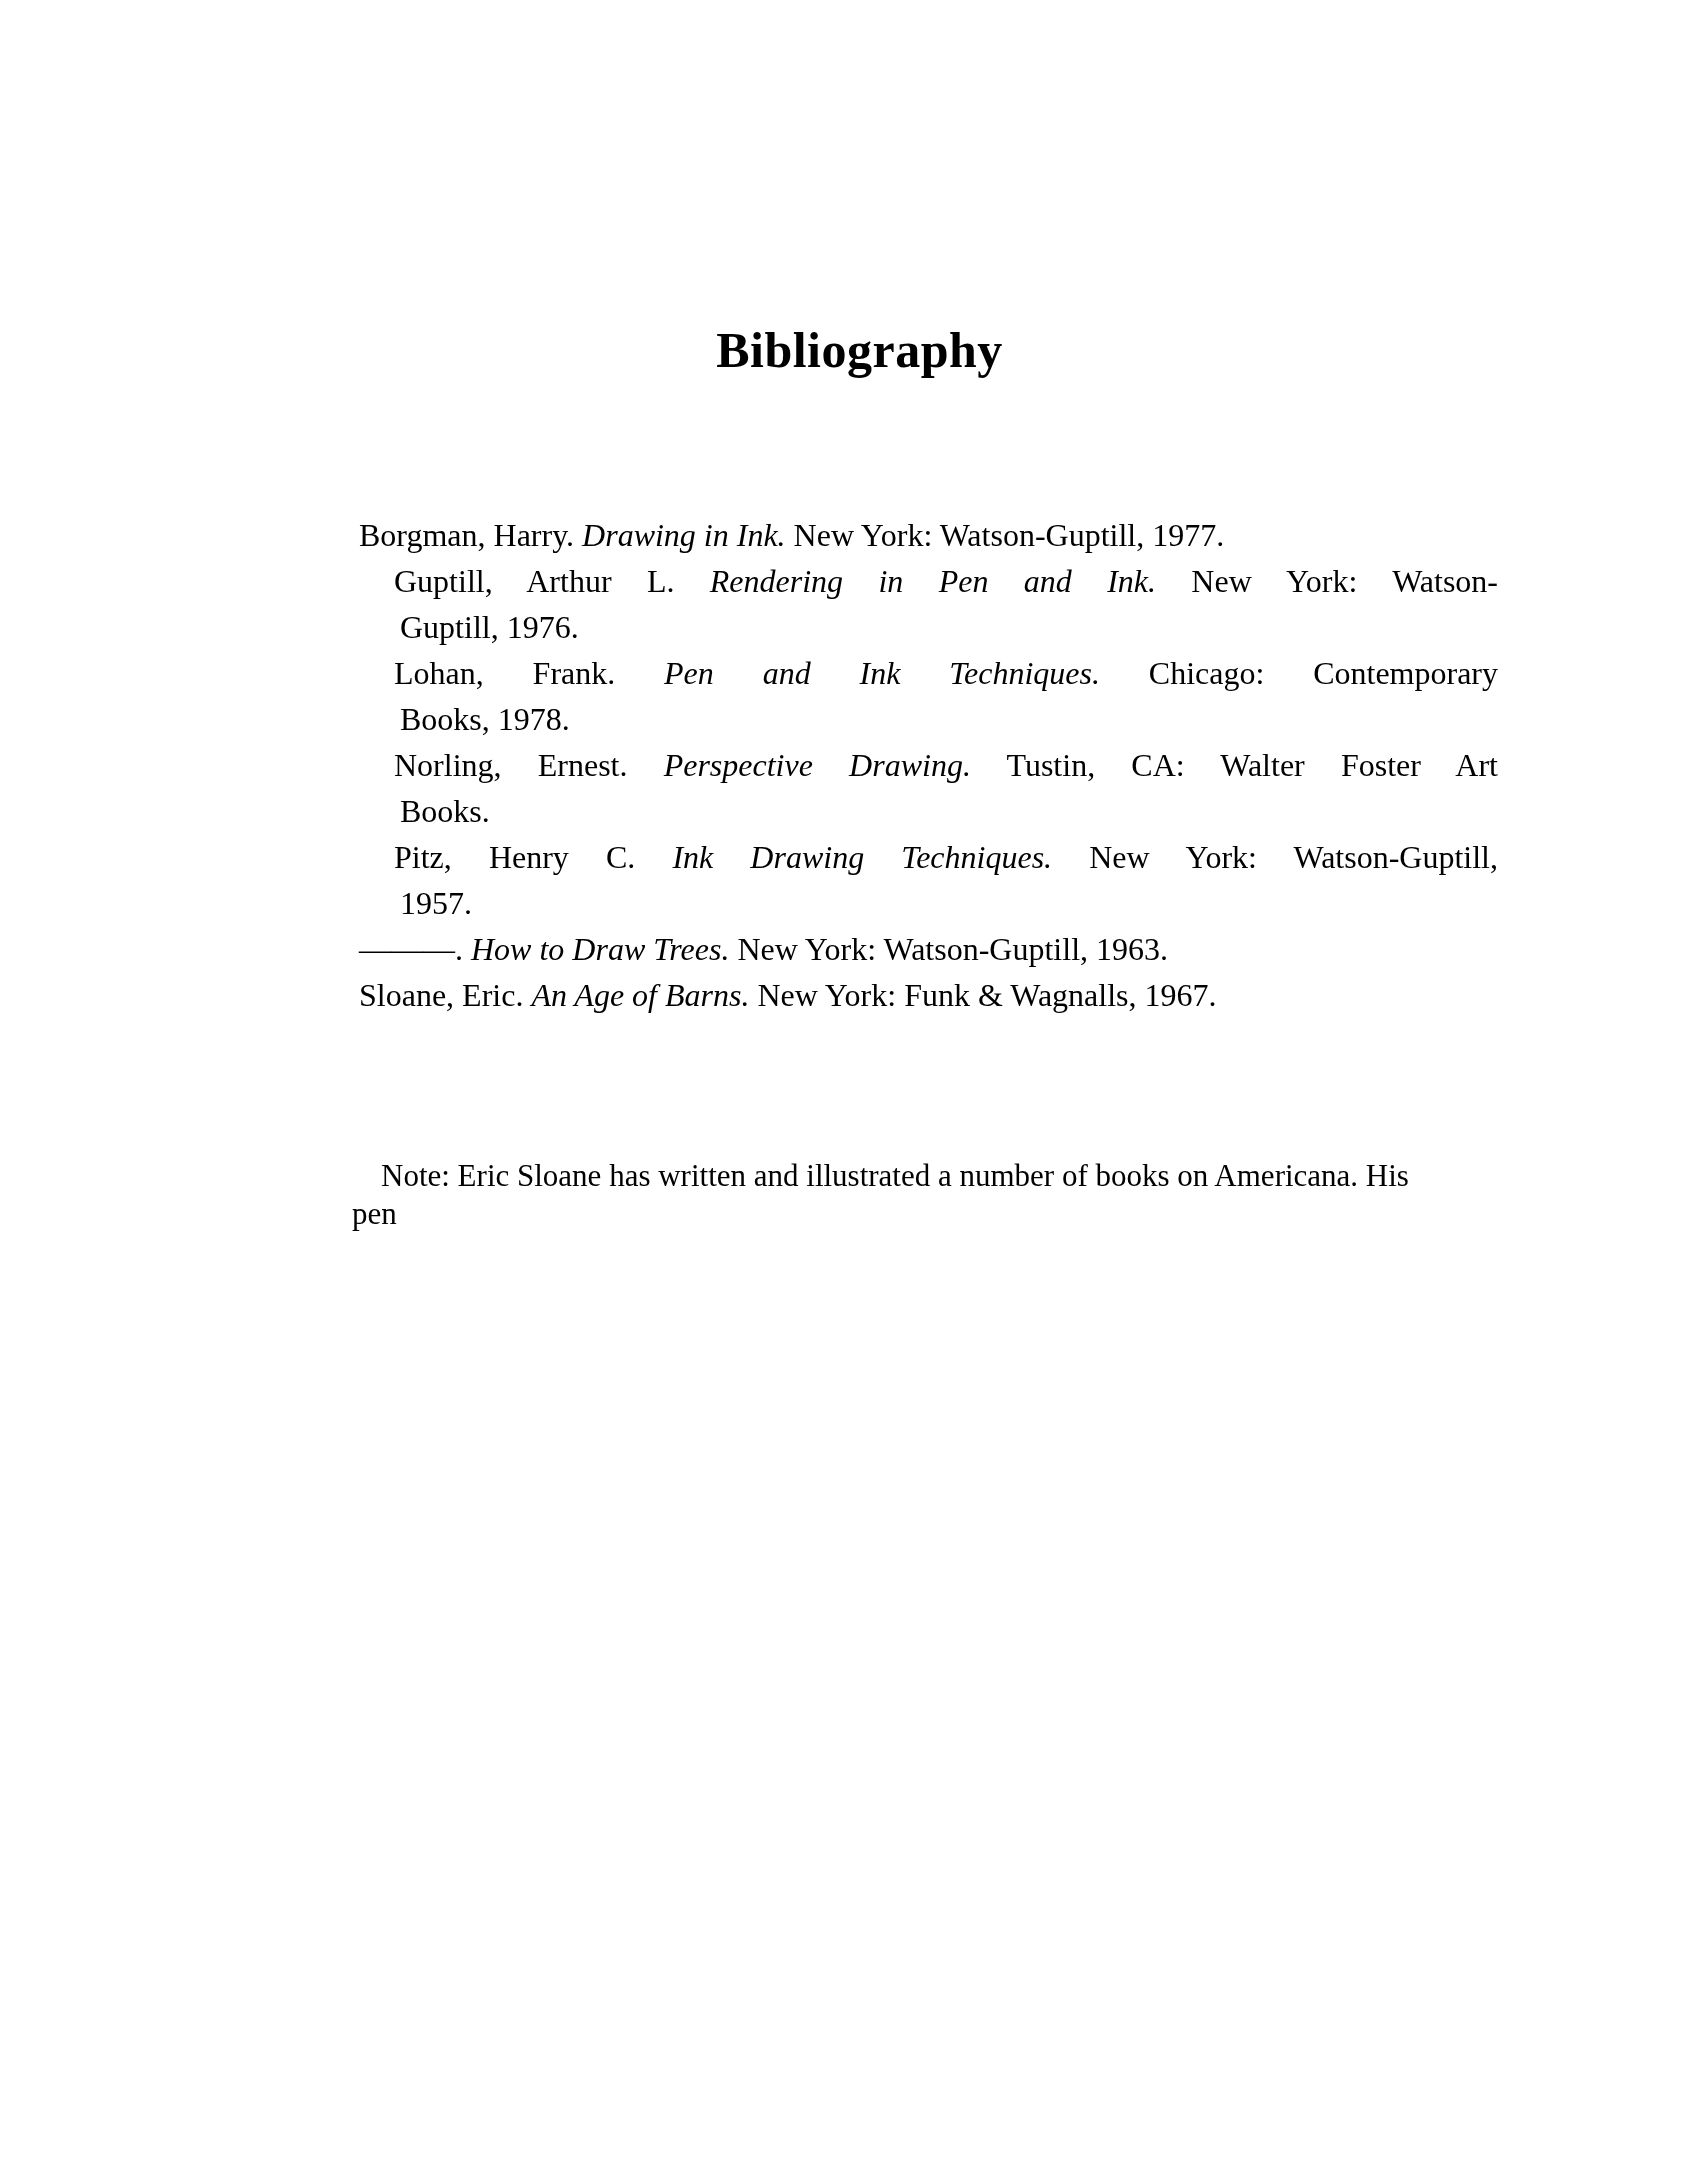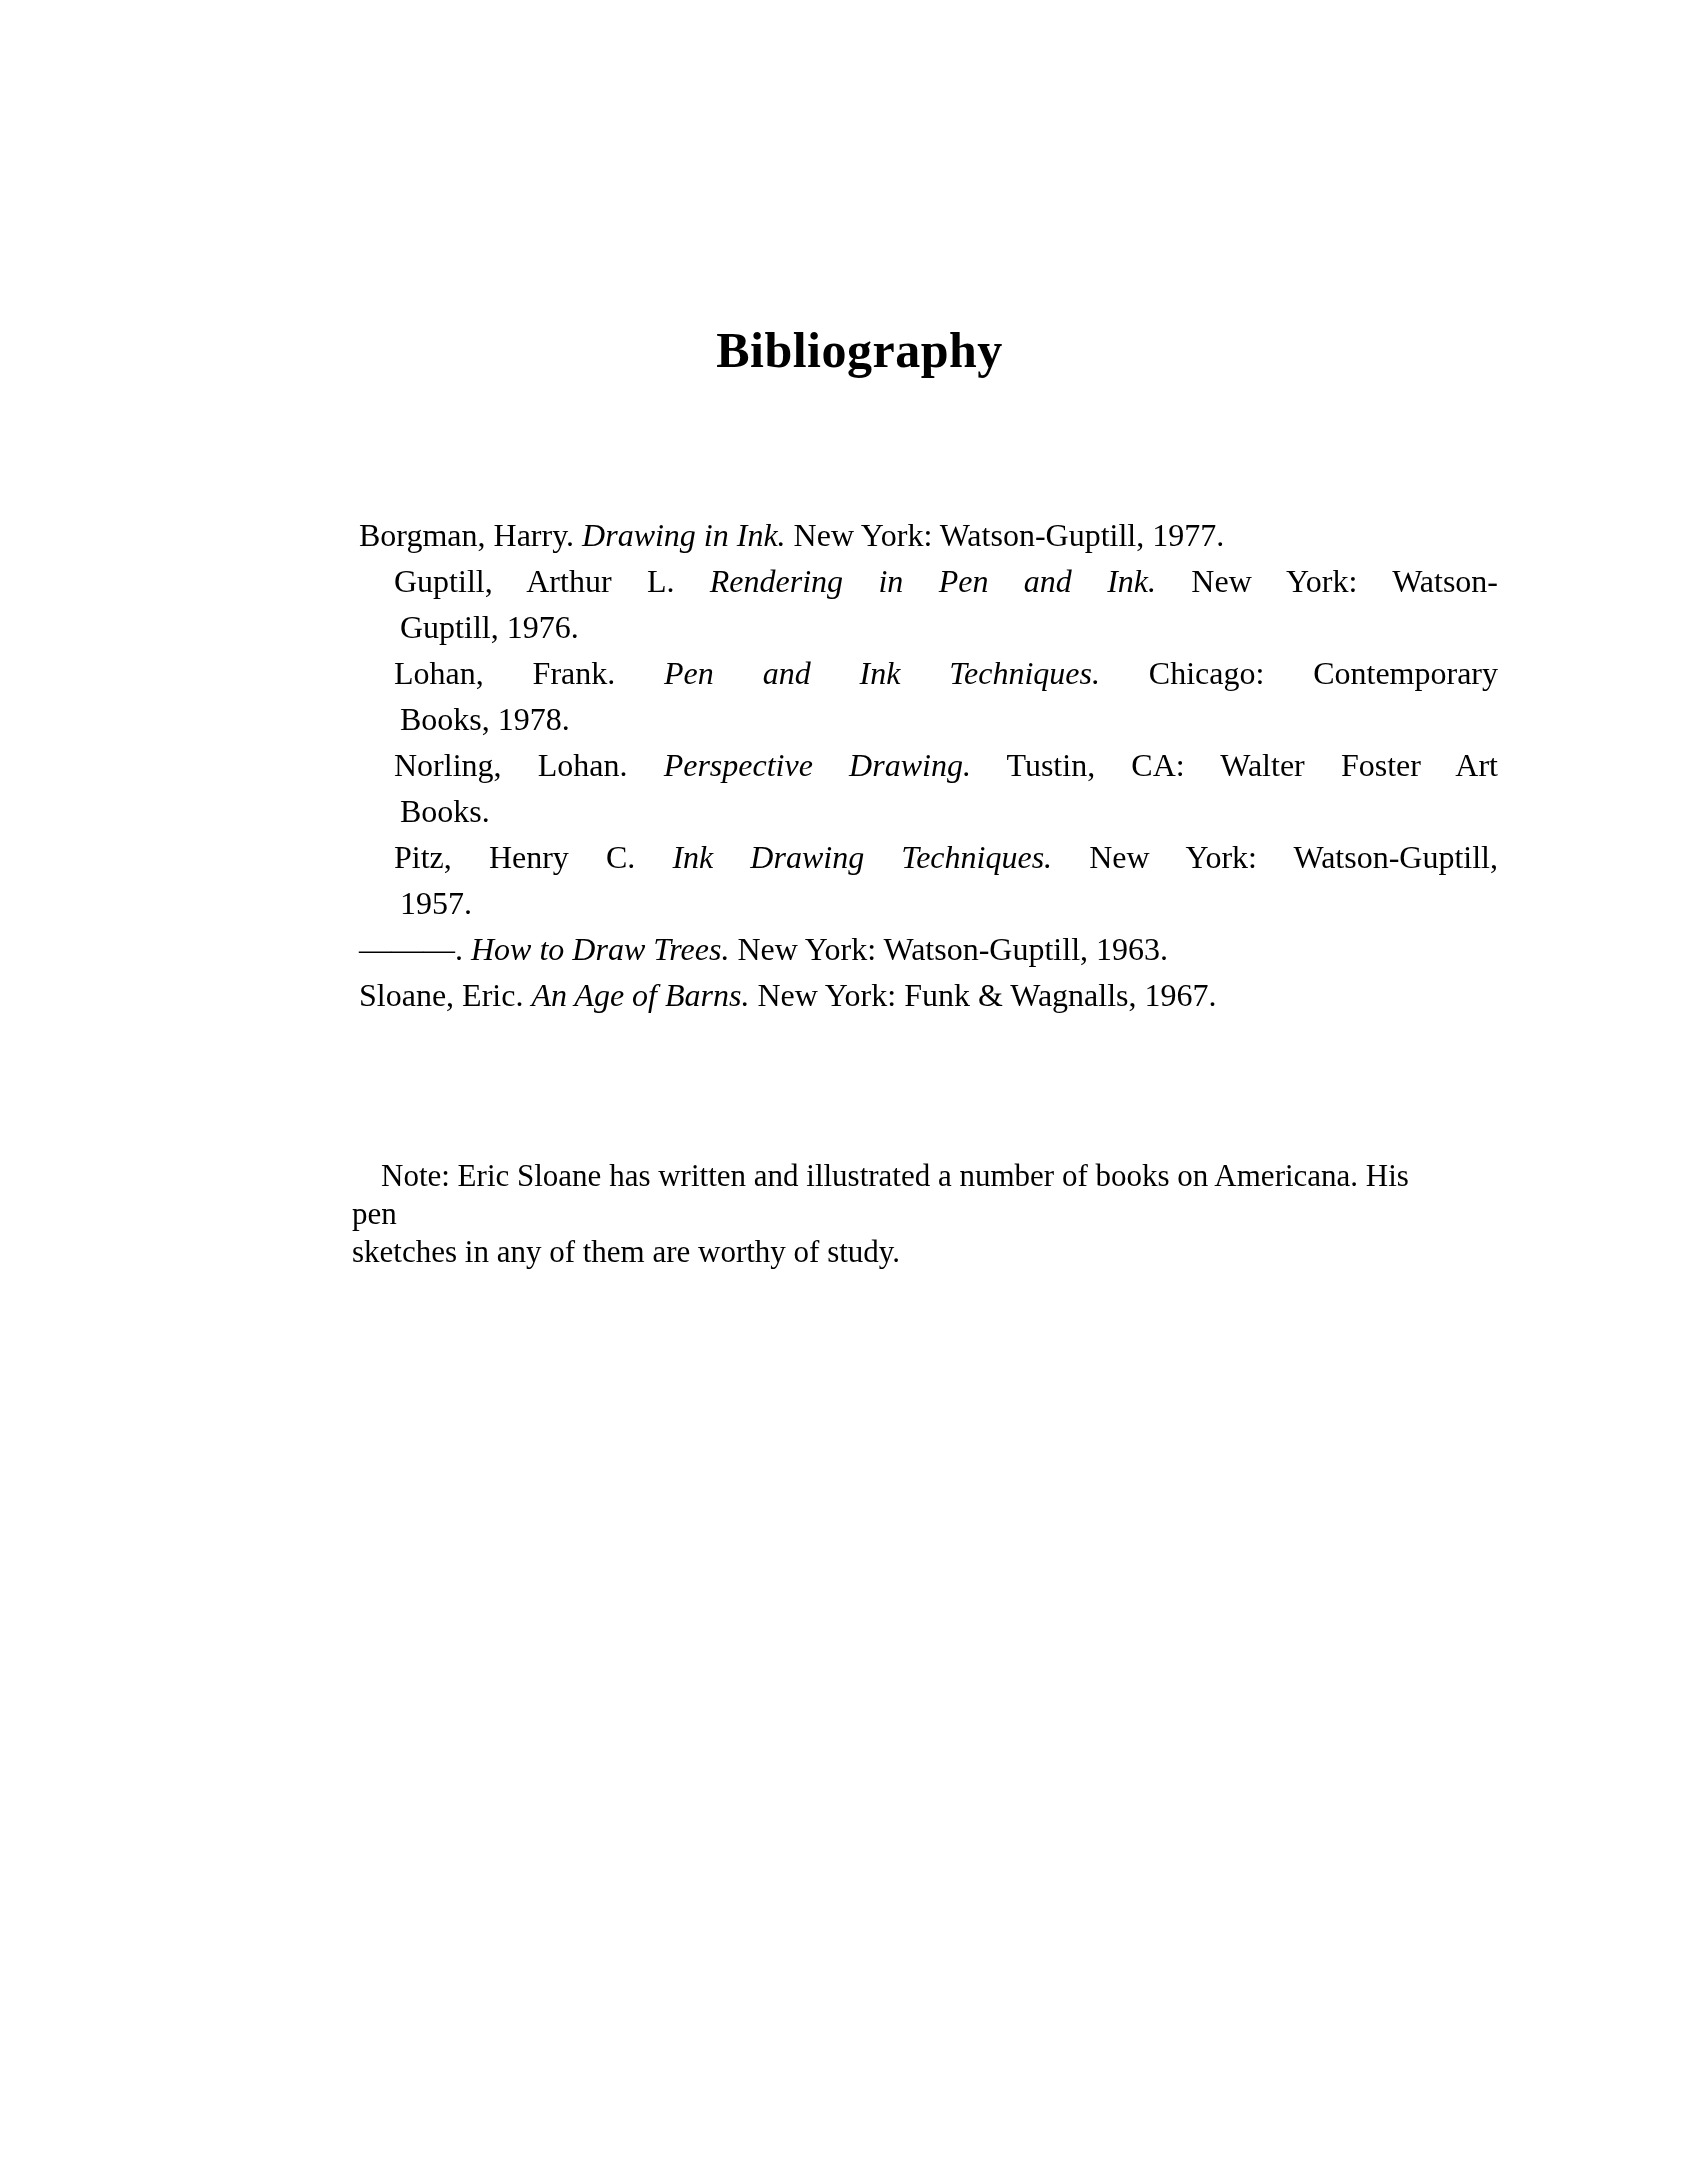--- a/index.html
+++ b/index.html
@@ -67,27 +67,26 @@
 <div class="page">
 
   <h1 class="page-title">Bibliography</h1>
 
   <div class="entries" id="entries">
       <div class="entry-line"><span class="">Borgman, Harry. </span><span class="it">Drawing in Ink.</span><span class=""> New York: Watson-Guptill, 1977.</span></div>
       <div class="entry-line justify"><span class="">Guptill, Arthur L. </span><span class="it">Rendering in Pen and Ink.</span><span class=""> New York: Watson-</span></div>
       <div class="entry-line indent"><span class="">Guptill, 1976.</span></div>
       <div class="entry-line justify"><span class="">Lohan, Frank. </span><span class="it">Pen and Ink Techniques.</span><span class=""> Chicago: Contemporary</span></div>
       <div class="entry-line indent"><span class="">Books, 1978.</span></div>
-      <div class="entry-line justify"><span class="">Norling, Lohan. </span><span class="it">Perspective Drawing.</span><span class=""> Tustin, CA: Walter Foster Art</span></div>
+      <div class="entry-line justify"><span class="">Norling, Ernest. </span><span class="it">Perspective Drawing.</span><span class=""> Tustin, CA: Walter Foster Art</span></div>
       <div class="entry-line indent"><span class="">Books.</span></div>
       <div class="entry-line justify"><span class="">Pitz, Henry C. </span><span class="it">Ink Drawing Techniques.</span><span class=""> New York: Watson-Guptill,</span></div>
       <div class="entry-line indent"><span class="">1957.</span></div>
       <div class="entry-line"><span class="">———. </span><span class="it">How to Draw Trees.</span><span class=""> New York: Watson-Guptill, 1963.</span></div>
       <div class="entry-line"><span class="">Sloane, Eric. </span><span class="it">An Age of Barns.</span><span class=""> New York: Funk &amp; Wagnalls, 1967.</span></div>
     </div>
 
   <div class="note">
     <div class="note-line first">Note: Eric Sloane has written and illustrated a number of books on Americana. His pen</div>
-    <div class="note-line">sketches in any of them are worthy of study.</div>
   </div>
 
 </div>
 
 
 </body></html>

